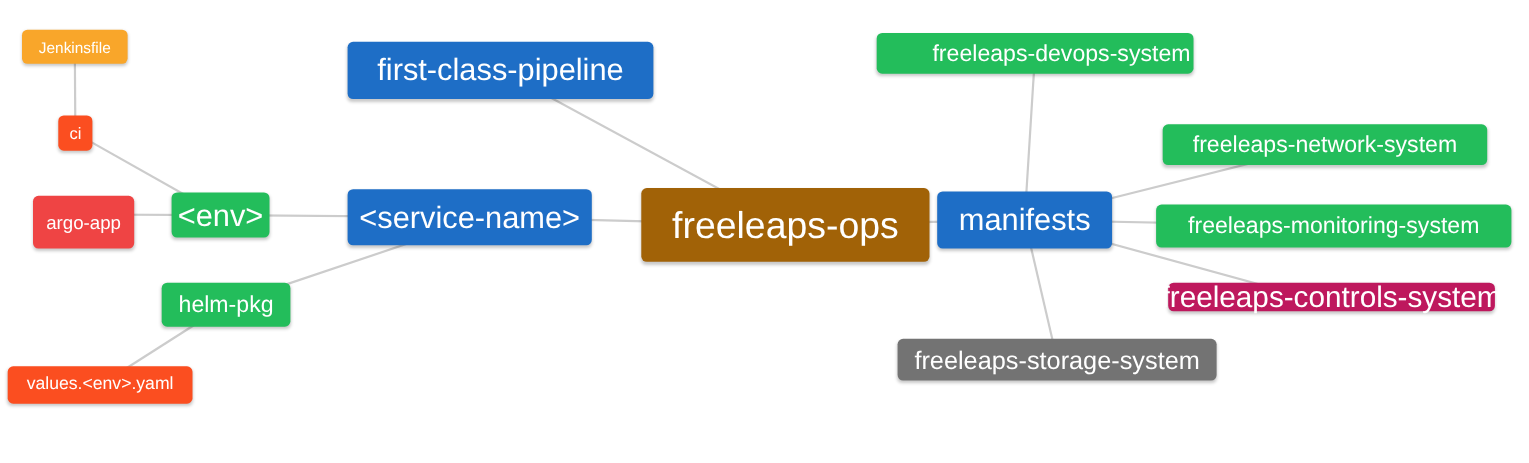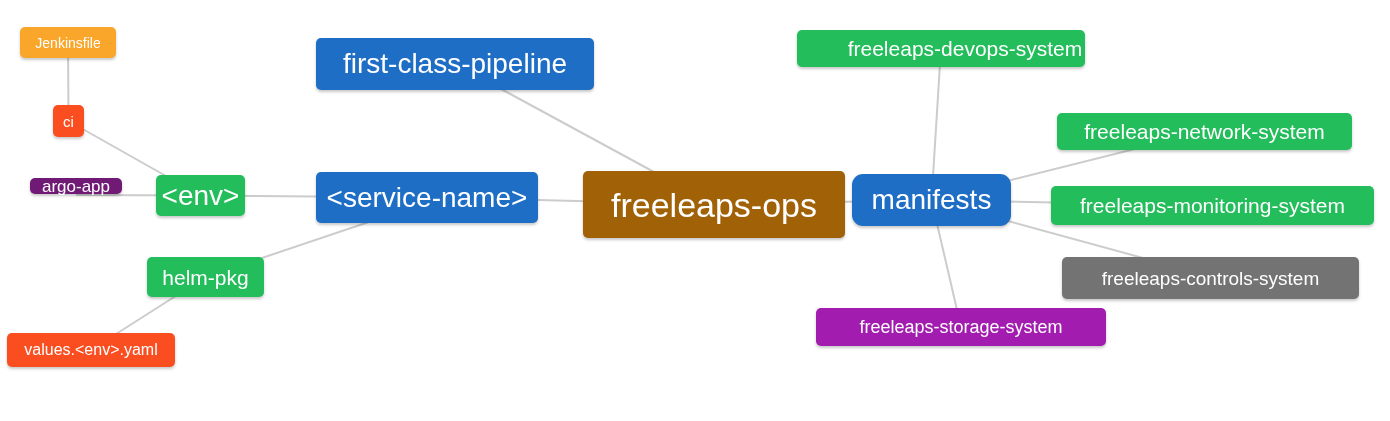--- a/index.html
+++ b/index.html
@@ -48,26 +48,26 @@
       <line x1="931.5" y1="200" x2="941" y2="48.5" stroke="#cccccc" stroke-width="2"></line>
       <line x1="931.5" y1="200" x2="1204.5" y2="131.5" stroke="#cccccc" stroke-width="2"></line>
       <line x1="931.5" y1="200" x2="1212.5" y2="205.5" stroke="#cccccc" stroke-width="2"></line>
       <line x1="931.5" y1="200" x2="1210.5" y2="276.5" stroke="#cccccc" stroke-width="2"></line>
       <line x1="931.5" y1="200" x2="961" y2="327" stroke="#cccccc" stroke-width="2"></line>
     </svg>
   <div>
       <div class="node" style="left: 583px; top: 171px; width: 262px; height: 67px; font-size: 34px; background: #a16207; color: rgb(255, 255, 255);">freeleaps-ops</div>
       <div class="node" style="left: 316px; top: 38px; width: 278px; height: 52px; font-size: 28px; background: rgb(30, 110, 198); color: rgb(255, 255, 255);">first-class-pipeline</div>
       <div class="node" style="left: 316px; top: 172px; width: 222px; height: 51px; font-size: 28px; background: rgb(30, 110, 198); color: rgb(255, 255, 255);">&lt;service-name&gt;</div>
-      <div class="node" style="left: 852px; top: 174px; width: 159px; height: 52px; font-size: 28px; background: rgb(30, 110, 198); color: rgb(255, 255, 255); border-radius: 11px;">manifests</div>
+      <div class="node" style="left: 852px; top: 174px; width: 159px; height: 52px; font-size: 28px; background: rgb(30, 110, 198); color: rgb(255, 255, 255);">manifests</div>
       <div class="node" style="left: 156px; top: 175px; width: 89px; height: 41px; font-size: 28px; background: rgb(35, 189, 91); color: rgb(255, 255, 255);">&lt;env&gt;</div>
       <div class="node" style="left: 147px; top: 257px; width: 117px; height: 40px; font-size: 21px; background: rgb(35, 189, 91); color: rgb(255, 255, 255);">helm-pkg</div>
       <div class="node" style="left: 53px; top: 105px; width: 31px; height: 32px; font-size: 15px; background: rgb(251, 78, 32); color: rgb(255, 255, 255);">ci</div>
-      <div class="node" style="left: 30px; top: 178px; width: 92px; height: 16px; font-size: 17px; background: #701a75; color: rgb(255, 255, 255);">argo-app</div>
+      <div class="node" style="left: 30px; top: 178px; width: 92px; height: 48px; font-size: 17px; background: #ef4444; color: rgb(255, 255, 255);">argo-app</div>
       <div class="node" style="left: 7px; top: 333px; width: 168px; height: 34px; font-size: 16px; background: rgb(251, 78, 32); color: rgb(255, 255, 255);">values.&lt;env&gt;.yaml</div>
       <div class="node" style="left: 20px; top: 27px; width: 96px; height: 31px; font-size: 14px; background: rgb(249, 166, 42); color: rgb(255, 255, 255);">Jenkinsfile</div>
       <div class="node" style="left: 797px; top: 30px; width: 288px; height: 37px; font-size: 21px; background: rgb(35, 189, 91); color: rgb(255, 255, 255); padding-left: 48px;">freeleaps-devops-system</div>
       <div class="node" style="left: 1057px; top: 113px; width: 295px; height: 37px; font-size: 21px; background: rgb(35, 189, 91); color: rgb(255, 255, 255);">freeleaps-network-system</div>
       <div class="node" style="left: 1051px; top: 186px; width: 323px; height: 39px; font-size: 21px; background: rgb(35, 189, 91); color: rgb(255, 255, 255);">freeleaps-monitoring-system</div>
-      <div class="node" style="left: 1062px; top: 257px; width: 297px; height: 42px; font-size: 19px; background: #737373; color: rgb(255, 255, 255);">freeleaps-controls-system</div>
-      <div class="node" style="left: 816px; top: 308px; width: 290px; height: 38px; font-size: 18px; background: #a21caf; color: rgb(255, 255, 255);">freeleaps-storage-system</div>
+      <div class="node" style="left: 1062px; top: 257px; width: 297px; height: 26px; font-size: 27px; background: #be185d; color: rgb(255, 255, 255);">freeleaps-controls-system</div>
+      <div class="node" style="left: 816px; top: 308px; width: 290px; height: 38px; font-size: 23px; background: #737373; color: rgb(255, 255, 255);">freeleaps-storage-system</div>
     </div>
 </div>
 
 </body></html>

